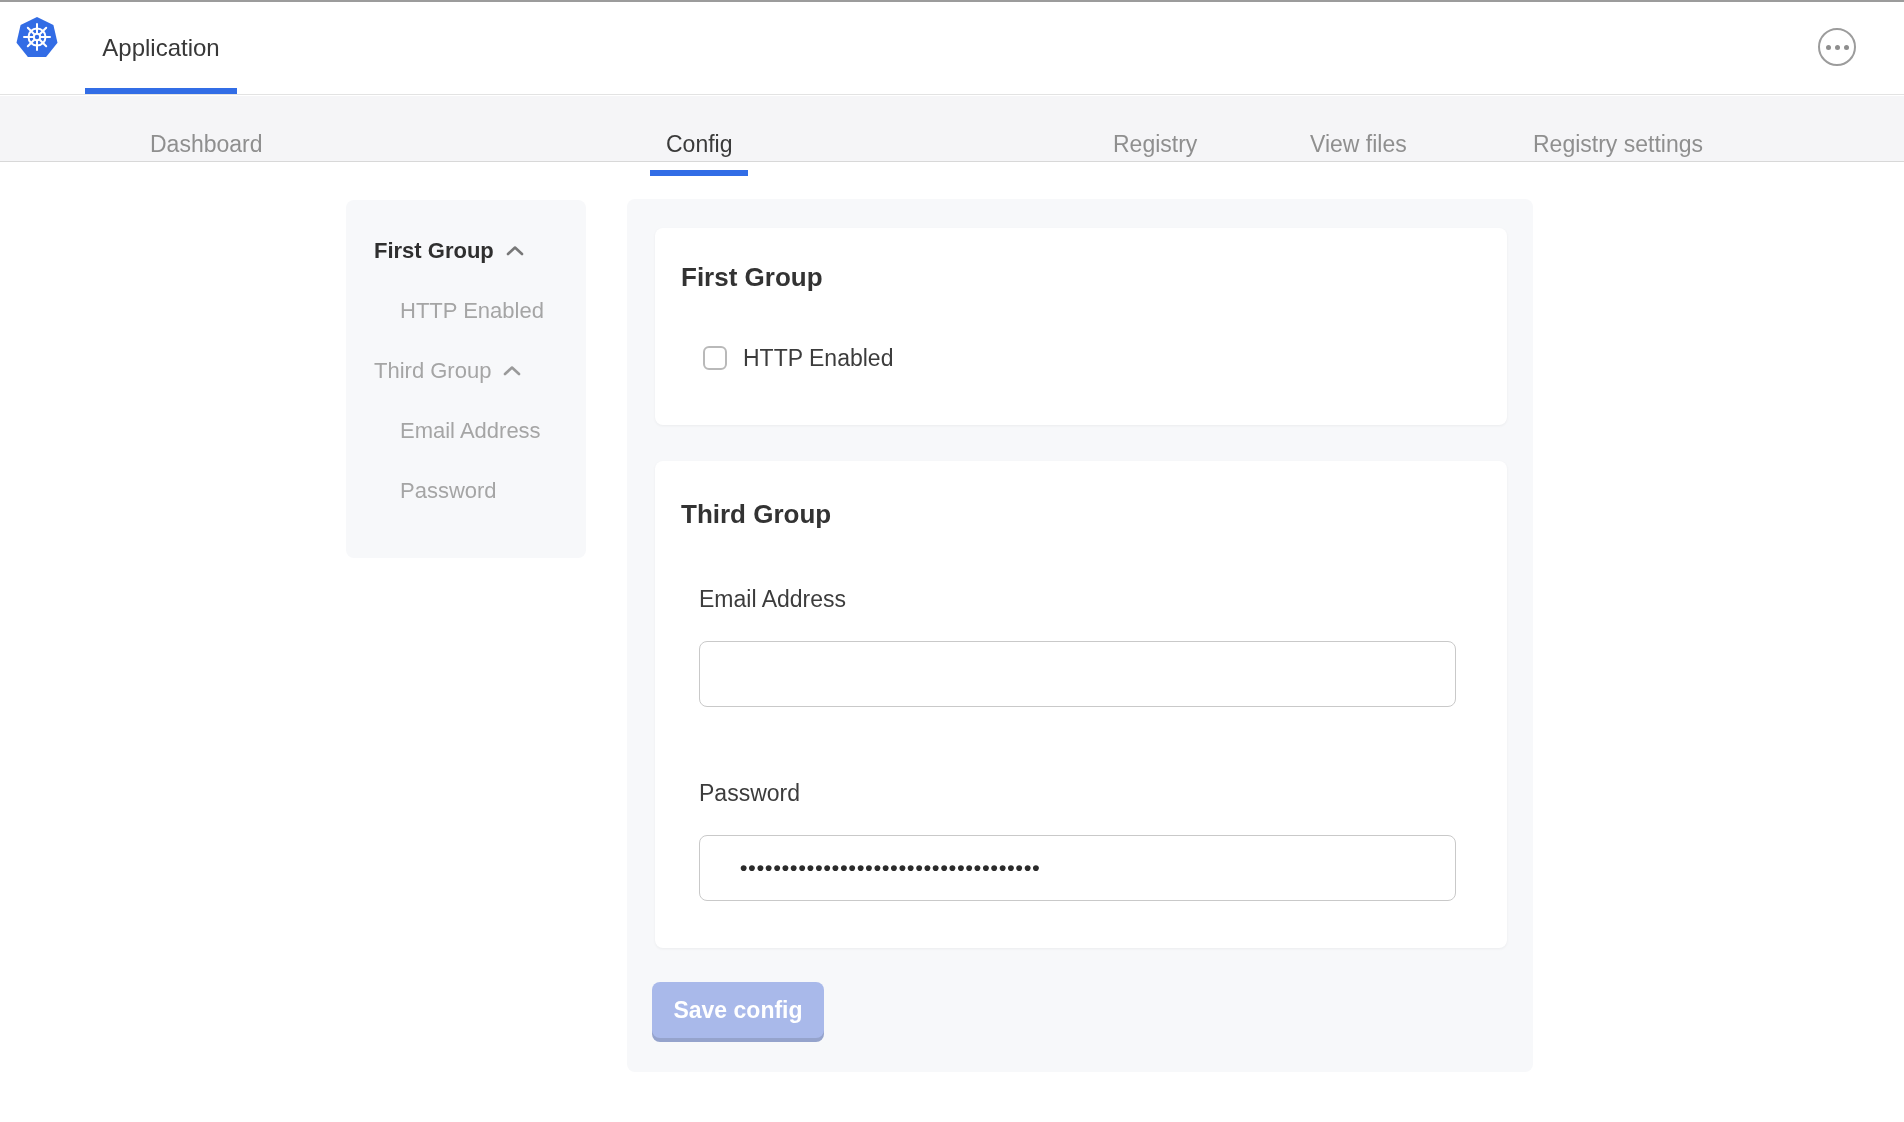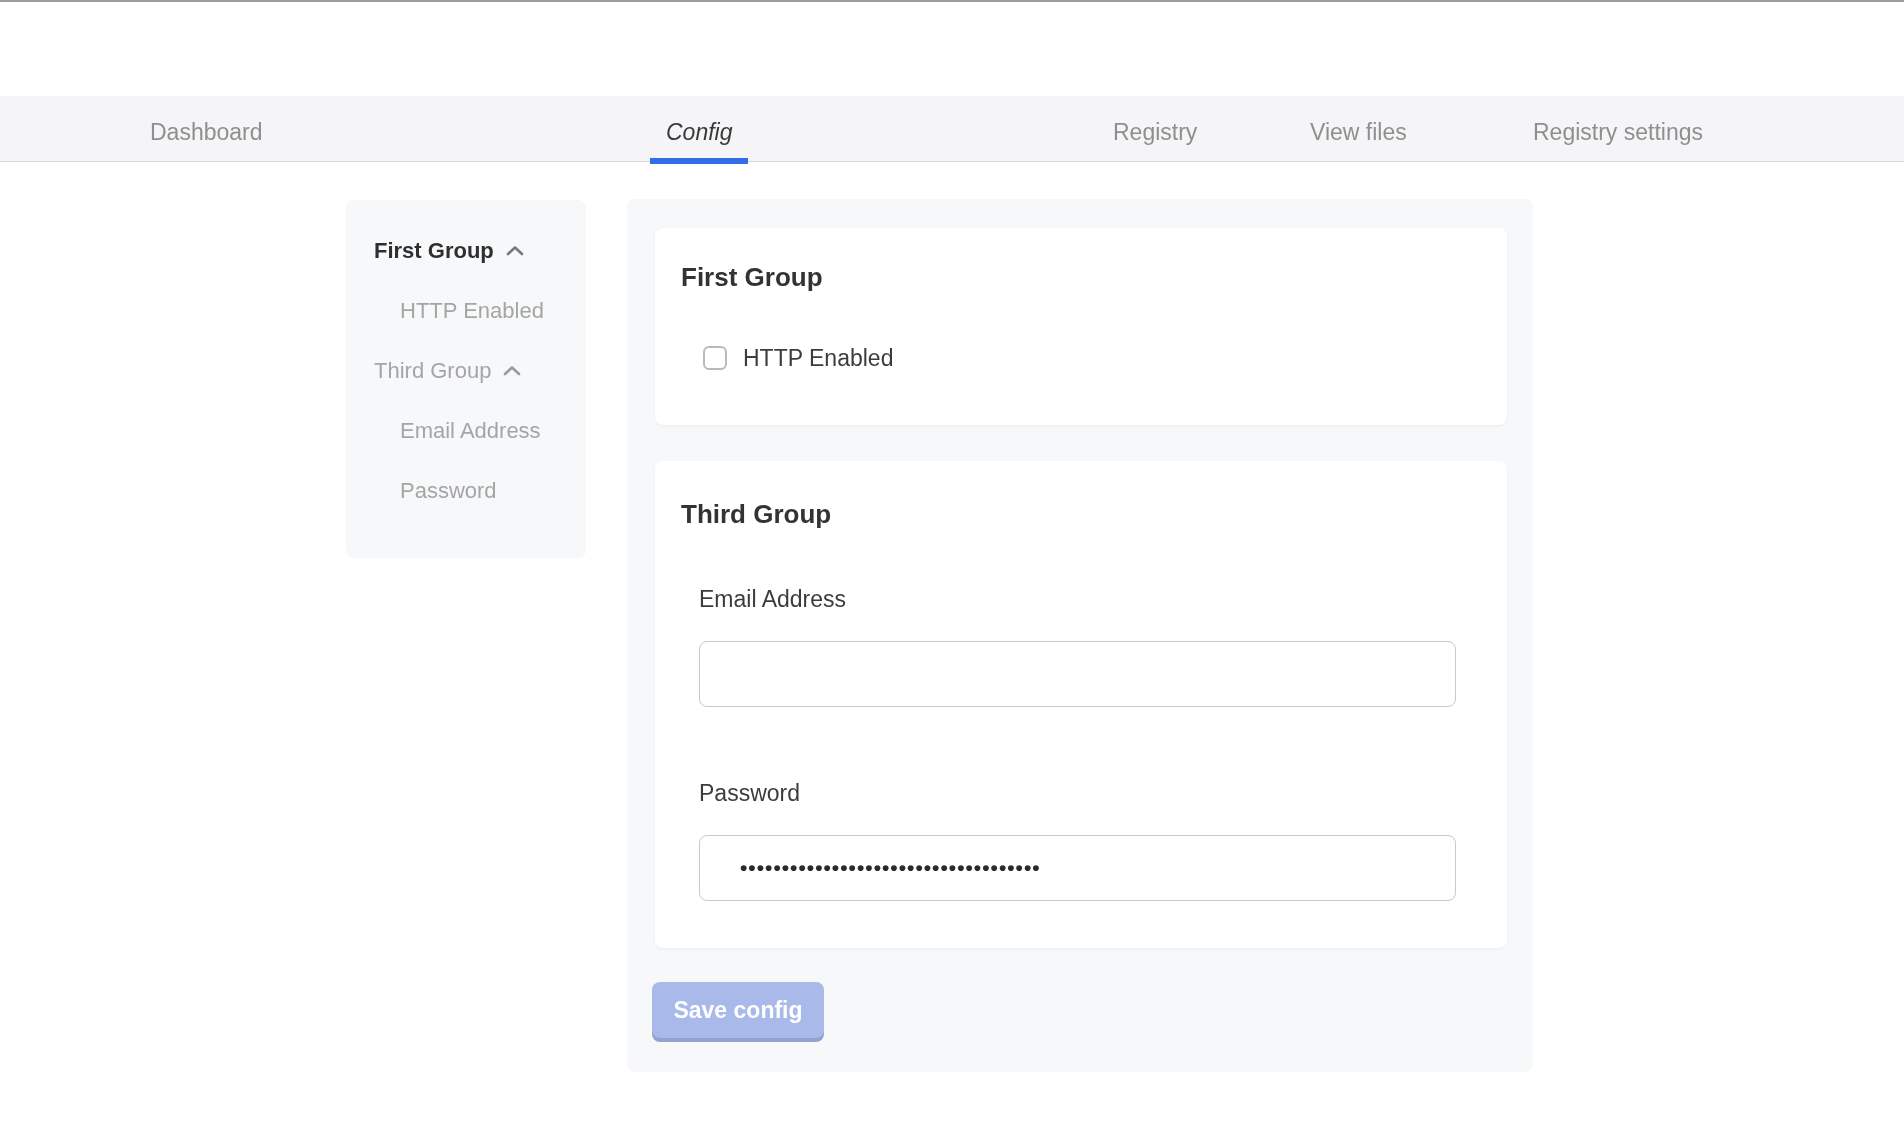--- a/index.html
+++ b/index.html
@@ -57,26 +57,26 @@
     background: #8e8e8e;
   }
   
   .tabbar {
     position: absolute; top: 96px; left: 0;
     width: 1904px; height: 66px;
     background: #f5f5f7;
     border-bottom: 1px solid #d8d8d8;
   }
   .tab {
-    position: absolute; top: 4px; height: 65px;
+    position: absolute; top: 16px; height: 65px;
     display: flex; align-items: center;
     font-size: 23px; color: #8f8f8f;
     cursor: pointer; white-space: nowrap;
   }
-  .tab.active { color: #3a3a3a; font-style: italic; }
+  .tab.active { color: #3a3a3a; }
   .tab-underline {
     position: absolute; left: -16px; right: -16px; bottom: 1px;
     height: 6px; background: #326de6;
   }
   
   .config-nav {
     position: absolute; left: 346px; top: 200px;
     width: 240px; height: 358px;
     background: #f7f8fa;
     border-radius: 8px;
@@ -165,20 +165,44 @@
     font-family: "Liberation Sans", "DejaVu Sans", sans-serif;
     cursor: pointer;
   }
 </style>
 </head>
 <body>
 
 <div class="screen">
   <div class="topstrip"></div>
 
+  <div class="header">
+    <svg class="logo" viewBox="0 0 44 44">
+      <polygon points="22,1 38.4,8.9 42.5,26.7 31.1,40.9 12.9,40.9 1.5,26.7 5.6,8.9" fill="#326ce5"></polygon>
+      <g stroke="#ffffff" stroke-width="2" stroke-linecap="round">
+        <line x1="22" y1="8" x2="22" y2="34"></line>
+        <line x1="9" y1="21" x2="35" y2="21"></line>
+        <line x1="12.8" y1="11.8" x2="31.2" y2="30.2"></line>
+        <line x1="31.2" y1="11.8" x2="12.8" y2="30.2"></line>
+      </g>
+      <circle cx="22" cy="21" r="8.5" fill="none" stroke="#ffffff" stroke-width="2"></circle>
+      <circle cx="22" cy="21" r="3.2" fill="#326ce5" stroke="#ffffff" stroke-width="2"></circle>
+    </svg>
+
+    <div class="app-tab">
+      <span>Application</span>
+      <div class="app-underline"></div>
+    </div>
+
+    <button class="menu-btn">
+      <span class="dot"></span>
+      <span class="dot"></span>
+      <span class="dot"></span>
+    </button>
+  </div>
 
   <div class="tabbar">
     <div class="tab" style="left:150px">
         <span>Dashboard</span>
       </div>
     <div class="tab active" style="left:666px">
       <span>Config</span>
       <div class="tab-underline"></div>
     </div>
     <div class="tab" style="left:1113px">

